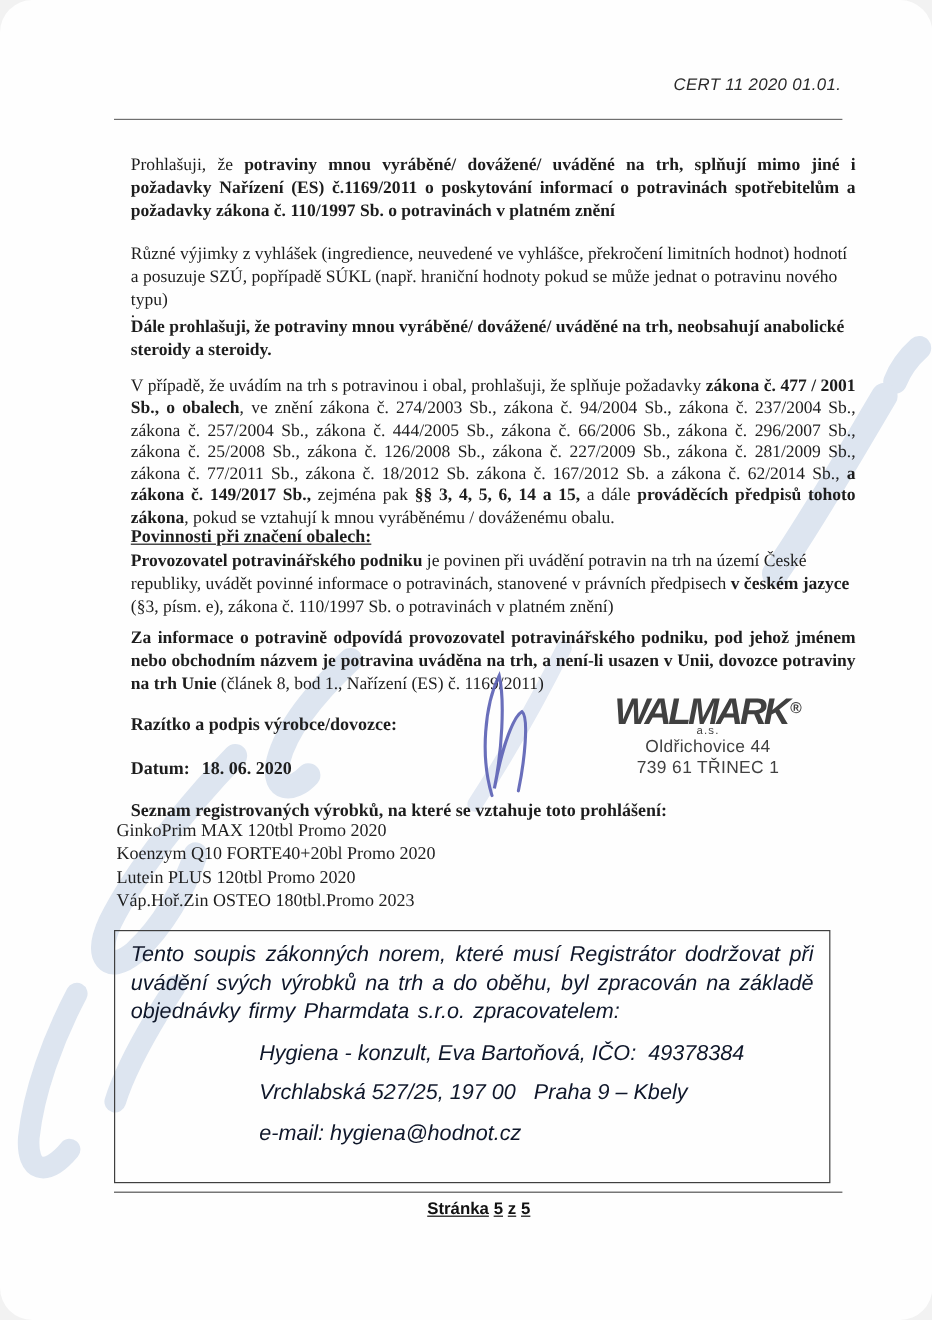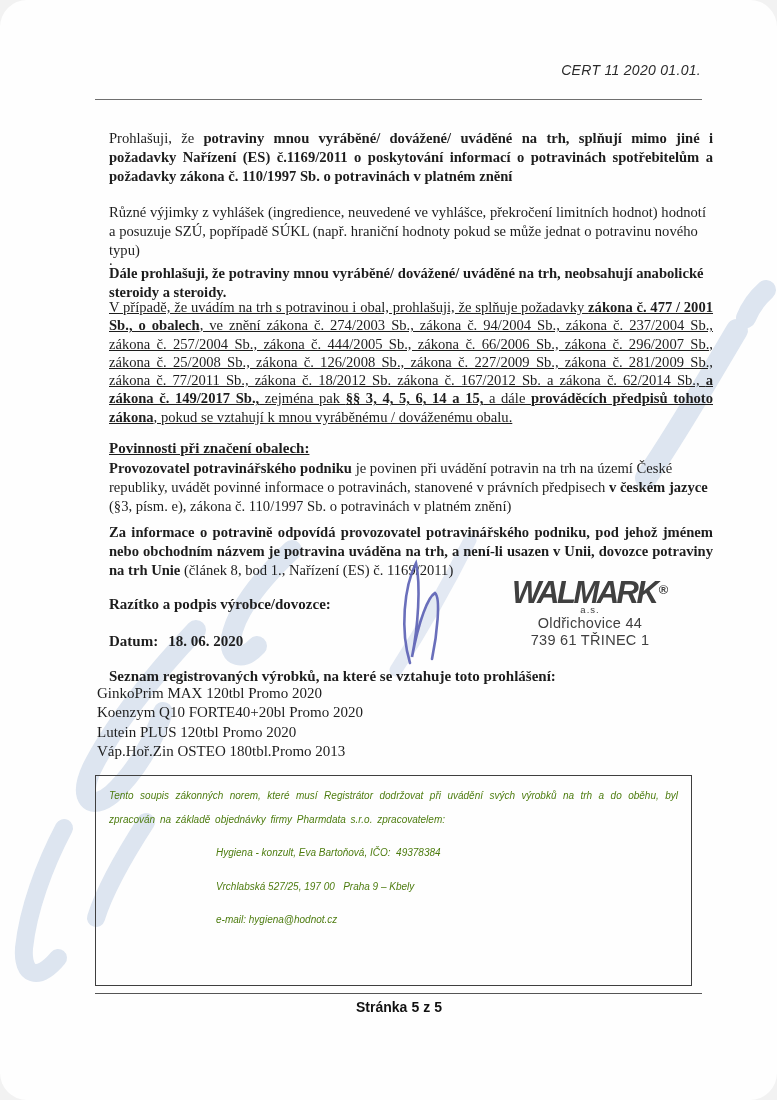--- a/index.html
+++ b/index.html
@@ -22,21 +22,21 @@
   }
   .rule { border-top:1.6px solid #6f6f6f; height:0; }
   #hr-top { top:99px; left:95px; width:607px; }
 
   .para { left:97px; width:604px; font-size:14.6px; line-height:19px; margin:12px; }
   .b { font-weight:bold; }
   #p1 { top:117px; text-align:justify; }
   #p2 { top:191px; }
   #dot-line { top:239px; }
   #p3 { top:252px; font-weight:bold; }
-  #p4 { top:286px; text-align:justify; line-height:18.3px;text-decoration:underline; }
+  #p4 { top:301px; text-align:justify; line-height:18.3px; }
   #labeling-heading { top:427px; font-weight:bold; text-decoration:underline; font-size:15px; }
   #p5 { top:447px; line-height:19.2px; }
   #p6 { top:511px; line-height:19.2px; text-align:justify; }
 
   #stamp-label { top:583px; font-weight:bold; font-size:15px; }
   #date-line   { top:620px; font-weight:bold; font-size:15px; }
   #date-line .val { margin-left:10px; }
   #list-heading{ top:655px; font-weight:bold; font-size:15px; }
 
   #products { top:684px; left:97px; width:500px; font-size:15px; line-height:19.3px; }
@@ -50,32 +50,32 @@
     letter-spacing:-2.5px; line-height:30px; white-space:nowrap;
   }
   #stamp .reg { font-size:13px; vertical-align:9px; letter-spacing:0; margin-left:2px; }
   #stamp .entity { font-size:9.5px; margin-top:-4px; letter-spacing:1px; }
   #stamp .addr { font-size:14.5px; line-height:16.5px; letter-spacing:.3px; }
 
   #note-box {
     top:775px; left:95px; width:597px; height:211px; box-sizing:border-box;
     border:1.6px solid #3f3f3f; padding:8px 13px 4px 13px; overflow:hidden;
     font-family:"Liberation Sans",sans-serif; font-style:italic;
-    font-size:10px; color:#4d7c0f; background:transparent;
+    font-size:18px; color:#0f172a; background:transparent;
   }
   #note-box .intro { text-align:justify; line-height:23.5px; word-spacing:2px; }
   #note-box .nline { margin:11px 0 0 107px; line-height:22.5px; white-space:pre; }
 
   #hr-footer { top:993px; left:95px; width:607px; border-top:1.5px solid #555; }
   #footer-text {
     top:999px; left:97px; width:604px; text-align:center;
     font-family:"Liberation Sans",sans-serif; font-weight:bold;
     font-size:14px; color:#111;
   }
-  #footer-text span { margin:0 2px; }
+  #footer-text span { margin:0 2px;text-decoration:underline; }
 </style>
 </head>
 <body>
 
 <div class="page">
 
   <svg class="layer" width="777" height="1100" viewBox="0 0 777 1100">
     <g fill="none" stroke="#dde5f0" stroke-linecap="round">
       <path d="M 766,290 C 757,298 750,308 746,318" stroke-width="20"></path>
       <path d="M 737,330 C 712,372 678,432 646,478" stroke-width="22"></path>
@@ -119,21 +119,21 @@
   </div>
 
   <p class="abs para content-z" id="date-line"><span>Datum:</span><span class="val">18. 06. 2020</span></p>
 
   <p class="abs para content-z" id="list-heading">Seznam registrovaných výrobků, na které se vztahuje toto prohlášení:</p>
 
   <div class="abs content-z" id="products">
     <div>GinkoPrim MAX 120tbl Promo 2020</div>
     <div>Koenzym Q10 FORTE40+20bl Promo 2020</div>
     <div>Lutein PLUS 120tbl Promo 2020</div>
-    <div>Váp.Hoř.Zin OSTEO 180tbl.Promo 2013</div>
+    <div>Váp.Hoř.Zin OSTEO 180tbl.Promo 2023</div>
   </div>
 
   <div class="abs content-z" id="note-box">
     <div class="intro">Tento soupis zákonných norem, které musí Registrátor dodržovat při uvádění svých výrobků na trh a do oběhu, byl zpracován na základě objednávky firmy Pharmdata s.r.o. zpracovatelem:</div>
     <div class="nline">Hygiena - konzult, Eva Bartoňová, IČO:  49378384</div>
     <div class="nline">Vrchlabská 527/25, 197 00   Praha 9 – Kbely</div>
     <div class="nline">e-mail: hygiena@hodnot.cz</div>
   </div>
 
   <div class="abs rule content-z" id="hr-footer"></div>

